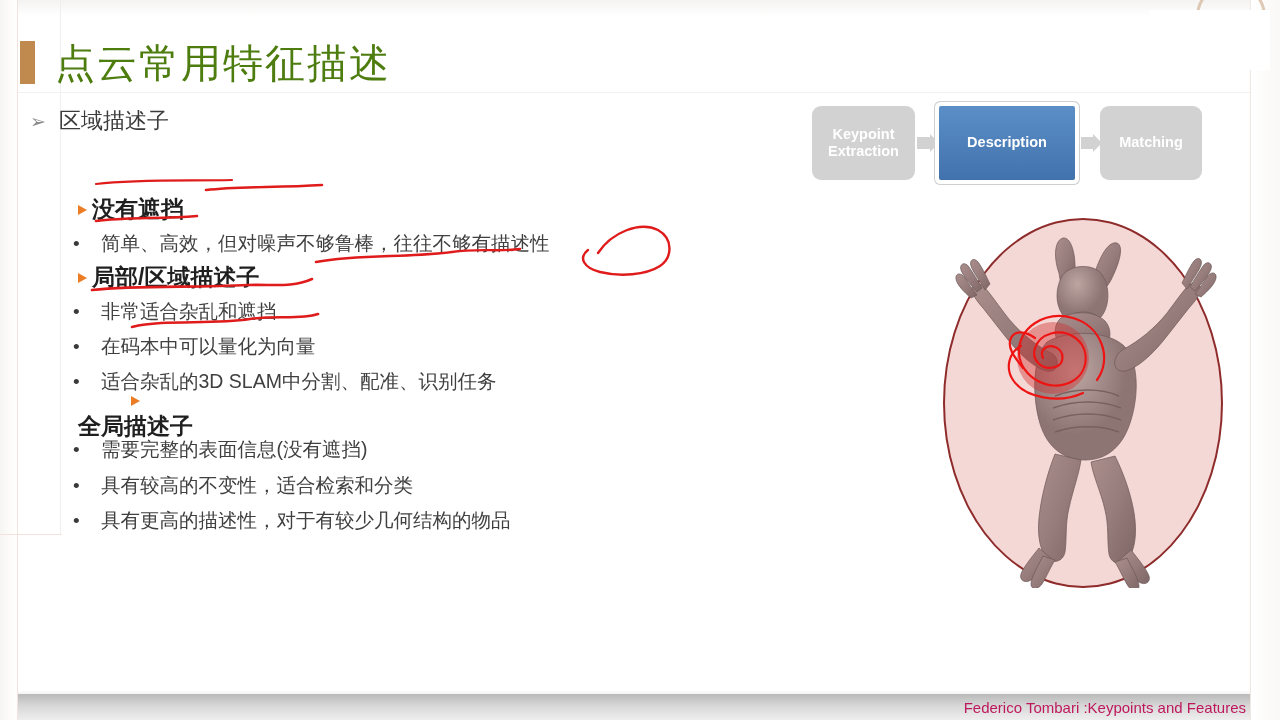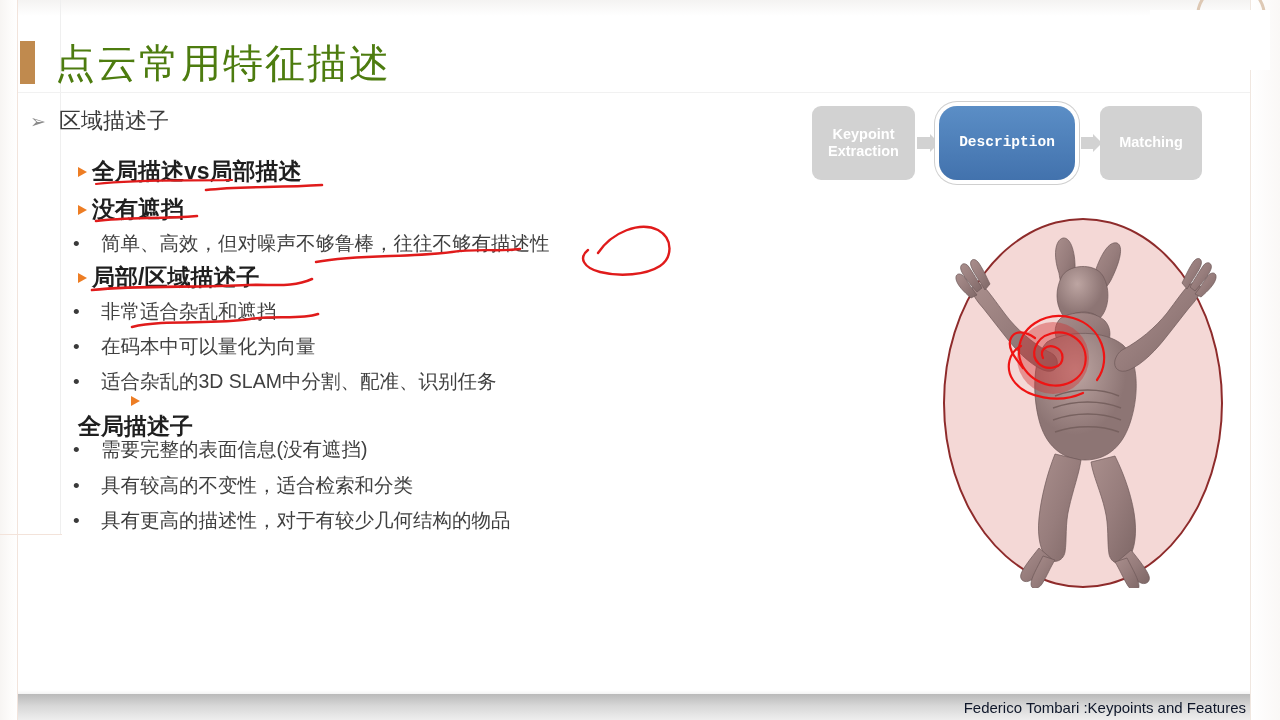--- a/index.html
+++ b/index.html
@@ -115,22 +115,21 @@
     border-radius: 9px;
     display: flex; align-items: center; justify-content: center;
     text-align: center; line-height: 1.18;
     font-size: 14.5px; font-weight: bold;
     color: #ffffff;
   }
   .pbox.gray { background: #d2d2d2; }
   .pbox.blue {
     background: linear-gradient(to bottom, #5b8ec6 0%, #4272ad 100%);
     box-shadow: 0 0 0 4px #ffffff, 0 0 0 5px #cfcfcf;
-    border-radius: 18px;
-    font-family: Liberation Mono, monospace;
+    border-radius: 2px;
   }
   .pb1 { left: 0px; width: 103px; }
   .pb2 { left: 127px; width: 136px; }
   .pb3 { left: 288px; width: 102px; }
   .parrow {
     position: absolute; top: 31px; height: 12px;
     background: #d2d2d2;
   }
   .pa1 { left: 105px; width: 14px; }
   .pa2 { left: 269px; width: 13px; }
@@ -170,21 +169,21 @@
     background: #f4d8d6; border: 2.5px solid #8e2b2b; border-radius: 50%;
   }
 
   
   .footer-bar {
     position: absolute; left: 18px; top: 694px; width: 1232px; height: 26px;
     background: linear-gradient(to bottom, #b9b9b9 0%, #d7d7d7 45%, #eeeeee 100%);
   }
   .footer-text {
     position: absolute; right: 34px; top: 699px;
-    font-size: 15px; color: #0f172a; white-space: nowrap;
+    font-size: 15px; color: #be185d; white-space: nowrap;
   }
   .footer-shadow {
     position: absolute; left: 18px; top: 690px; width: 1232px; height: 5px;
     background: linear-gradient(to bottom, rgba(0,0,0,0) 0%, rgba(0,0,0,.06) 100%);
   }
 </style>
 </head>
 <body>
 
 <div id="slide">
@@ -202,24 +201,20 @@
 
   <div class="title-accent"></div>
   <div class="title-text">点云常用特征描述</div>
   <div class="title-rule"></div>
 
   <div class="l1">
     <span class="marker">➢</span>
     <span>区域描述子</span>
   </div>
 
-  <div class="sub" style="left:78px; top:156px;">
-    <span class="tri"></span>
-    <span>全局描述vs局部描述</span>
-  </div>
 
   <div class="sub" style="left:78px; top:194px;">
     <span class="tri"></span>
     <span>没有遮挡</span>
   </div>
 
   <div class="item" style="left:73px; top:230px;">
     <span class="dot">•</span>
     <span>简单、高效，但对噪声不够鲁棒，往往不够有描述性</span>
   </div>

